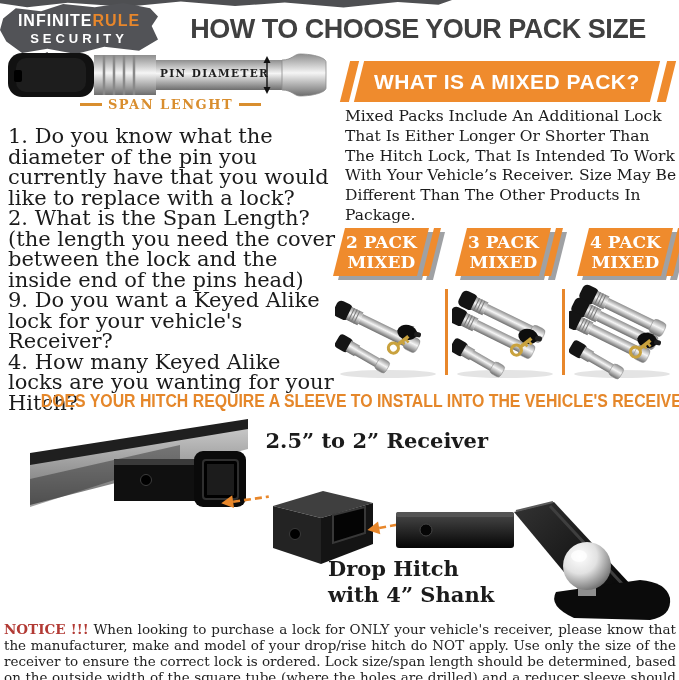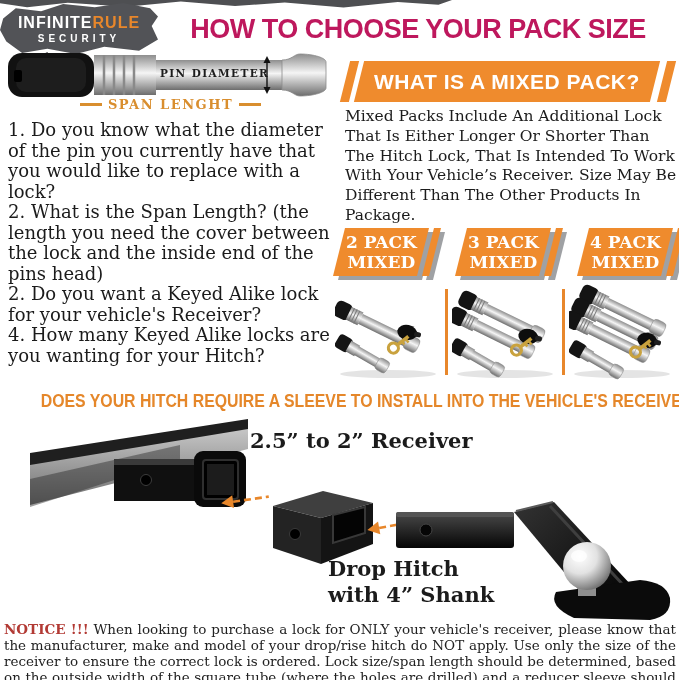--- a/index.html
+++ b/index.html
@@ -8,39 +8,39 @@
 
   
   .top-strip{position:absolute;left:0;top:0;width:452px;height:8px;background:#4e4f52;
     clip-path:polygon(0 0,100% 0,97% 60%,88% 25%,76% 95%,63% 30%,52% 75%,40% 20%,28% 85%,15% 35%,6% 90%,0 40%);}
   .logo{position:absolute;left:0;top:3px;width:158px;height:52px;background:#525357;
     clip-path:polygon(2% 30%,10% 10%,26% 16%,40% 2%,60% 8%,78% 0%,95% 10%,100% 26%,96% 44%,100% 70%,88% 92%,66% 84%,48% 98%,30% 88%,14% 96%,4% 74%,0 52%);
     display:flex;flex-direction:column;justify-content:center;align-items:center;}
   .logo-name{font-family:"Liberation Sans",sans-serif;font-weight:700;font-size:16px;
     letter-spacing:1px;color:#fff;line-height:1;}
   .logo-name .accent{color:#E8872B;}
-  .logo-sub{font-family:"Liberation Sans",sans-serif;font-weight:700;font-size:10px;
+  .logo-sub{font-family:"Liberation Sans",sans-serif;font-weight:700;font-size:13px;
     letter-spacing:4px;color:#fff;margin-top:2px;}
   .logo-splat{position:absolute;left:40px;top:52px;width:24px;height:10px;background:#4e4f52;
     clip-path:polygon(0 40%,30% 0,55% 60%,80% 10%,100% 70%,60% 100%,20% 80%);}
 
   .title{position:absolute;left:168px;top:14px;width:500px;text-align:center;
     font-family:"Liberation Sans",sans-serif;font-weight:700;font-size:27px;letter-spacing:-0.5px;
-    color:#be185d;white-space:nowrap;}
+    color:#404040;white-space:nowrap;}
 
   
   .lock-wrap{position:absolute;left:8px;top:52px;width:325px;height:46px;}
   .pin-label{position:absolute;left:152px;top:15px;font-size:10.5px;font-weight:700;
     letter-spacing:1.4px;color:#1c1c1c;}
   .span-row{position:absolute;left:8px;top:97px;width:325px;display:flex;align-items:center;
     justify-content:center;gap:6px;}
   .span-dash{width:22px;height:0;border-top:3px solid #D98E2E;}
   .span-text{font-size:13px;font-weight:700;letter-spacing:1.5px;color:#D98E2E;}
 
-  .questions{position:absolute;left:8px;top:120px;width:329px;font-size:18px;line-height:20.5px;}
+  .questions{position:absolute;left:8px;top:126px;width:329px;font-size:21px;line-height:20.5px;}
   .questions .q{margin:0;}
 
   
   .banner{position:absolute;left:346px;top:61px;width:326px;height:41px;}
   .banner-main{position:absolute;left:13px;top:0;width:296px;height:41px;background:#EF8B2D;
     transform:skewX(-14deg);display:flex;align-items:center;justify-content:center;}
   .banner-main .txt{transform:skewX(14deg);font-family:"Liberation Sans",sans-serif;
     font-weight:700;font-size:21px;letter-spacing:0.5px;color:#fff;white-space:nowrap;}
   .banner-sliver{position:absolute;top:0;width:9px;height:41px;background:#EF8B2D;transform:skewX(-14deg);}
   .banner-sliver.left{left:-1px;}
@@ -61,21 +61,21 @@
   .pack-cell{flex:1;display:flex;justify-content:center;}
   .pack-divider{width:3px;height:86px;background:#E8872B;margin-top:8px;}
 
   .sleeve-heading{position:absolute;left:0;top:391px;width:679px;text-align:center;
     font-family:"Liberation Sans",sans-serif;font-weight:700;font-size:18px;color:#E5872A;
     white-space:nowrap;transform:scaleX(0.88);transform-origin:center;}
 
   .receiver-photo{position:absolute;left:30px;top:419px;}
   .receiver-label{position:absolute;left:58px;top:520px;width:184px;text-align:center;
     font-size:21px;font-weight:700;}
-  .reducer-label{position:absolute;left:250px;top:428px;width:238px;text-align:left;
+  .reducer-label{position:absolute;left:250px;top:428px;width:238px;text-align:right;
     font-size:21px;font-weight:700;line-height:1.2;}
   .sleeve-photo{position:absolute;left:263px;top:486px;}
   .arrow{position:absolute;}
   .arrow1{left:220px;top:492px;transform:rotate(-8deg);}
   .arrow2{left:366px;top:518px;transform:rotate(-10deg);}
   .drop-hitch-photo{position:absolute;left:390px;top:492px;}
   .drop-hitch-label{position:absolute;left:328px;top:556px;width:190px;text-align:left;
     font-size:21px;font-weight:700;line-height:1.25;}
 
   .notice{position:absolute;left:4px;top:621px;width:672px;font-size:13.5px;line-height:16px;
@@ -173,21 +173,21 @@
   </div>
   <div class="span-row">
     <div class="span-dash"></div>
     <div class="span-text">SPAN LENGHT</div>
     <div class="span-dash"></div>
   </div>
 
   <div class="questions">
     <p class="q">1. Do you know what the diameter of the pin you currently have that you would like to replace with a lock?</p>
     <p class="q">2. What is the Span Length? (the length you need the cover between the lock and the inside end of the pins head)</p>
-    <p class="q">2. Do you want a Keyed Alike lock for your vehicle's Receiver?</p>
+    <p class="q">9. Do you want a Keyed Alike lock for your vehicle's Receiver?</p>
     <p class="q">4. How many Keyed Alike locks are you wanting for your Hitch?</p>
   </div>
 
   <div class="banner">
     <div class="banner-sliver left"></div>
     <div class="banner-main">
       <span class="txt">WHAT IS A MIXED PACK?</span>
     </div>
     <div class="banner-sliver right"></div>
   </div>

